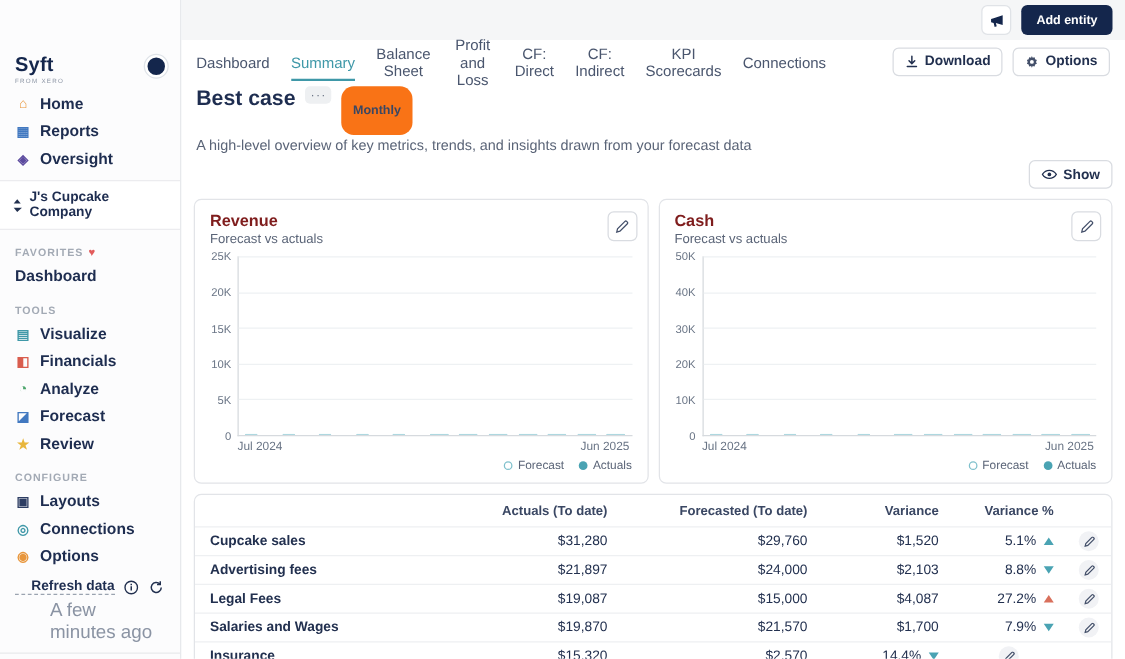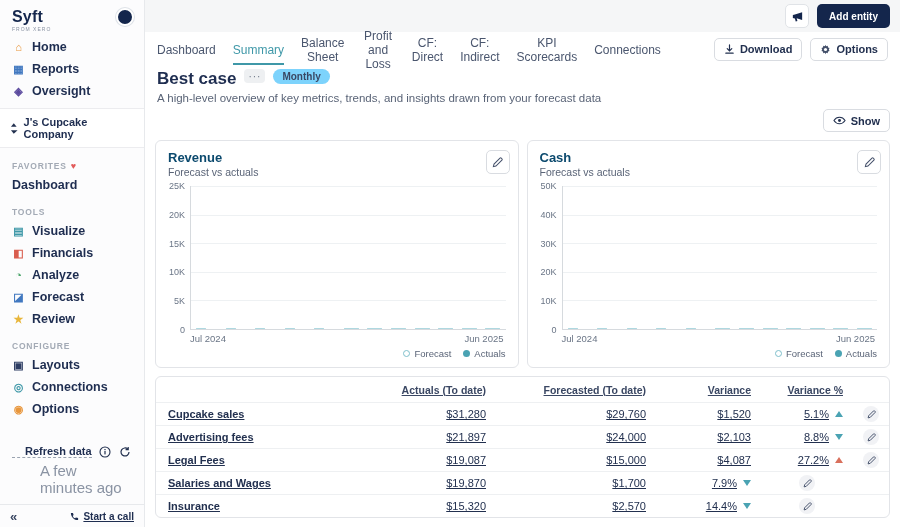--- a/index.html
+++ b/index.html
@@ -2,21 +2,21 @@
 <html><head>
 <meta charset="utf-8">
 <style>
   * { margin:0; padding:0; box-sizing:border-box; }
   html,body { width:900px; height:527px; overflow:hidden; background:#fff;
     font-family:"Liberation Sans", sans-serif; color:#22304f; }
 
   
   .sidebar { position:fixed; left:0; top:0; bottom:0; width:145px; background:#fcfcfd;
     border-right:1px solid #e7e9ec; display:flex; flex-direction:column; }
-  .logo-row { padding:8px 12px 4px; position:relative; }
+  .logo-row { padding:8px 12px 4px; position:relative;margin-top:36px; }
   .logo-text { font-size:16px; font-weight:bold; color:#14264c; letter-spacing:.2px; }
   .logo-sub { font-size:5px; color:#8a93a3; letter-spacing:1px; }
   .avatar { position:absolute; right:10px; top:8px; width:18px; height:18px; border-radius:50%;
     background:#14264c; border:2px solid #fff; box-shadow:0 0 0 1px #dfe3e8; }
   .side-item { display:flex; align-items:center; gap:7px; padding:4px 12px; font-weight:700;
     color:#1e2d50; font-size:12.5px; cursor:pointer; }
   .side-item .glyph { width:13px; font-size:11px; text-align:center; flex:none; }
   .company-row { display:flex; align-items:center; gap:6px; padding:7px 10px; margin:6px 0 2px;
     border-top:1px solid #ececef; border-bottom:1px solid #ececef; font-weight:700; font-size:11px;
     color:#1e2d50; background:#fff; cursor:pointer; }
@@ -53,30 +53,30 @@
   .tabs-right { margin-left:auto; display:flex; gap:8px;padding-left:36px; }
   .btn { height:23px; display:inline-flex; align-items:center; gap:5px; background:#fff;
     border:1px solid #d9dce1; border-radius:5px; font-size:11px; font-weight:600; color:#22304f;
     padding:0 9px; cursor:pointer; font-family:inherit; }
 
   .title-block { padding:3px 12px 0; }
   .title-row { display:flex; align-items:flex-start; gap:8px; }
   .page-title { font-size:17px; font-weight:700; color:#1e2d50; }
   .menu-dots { font-size:10px; color:#6b7586; letter-spacing:1px; background:#eef0f2;
     border-radius:4px; padding:0 4px; height:14px; line-height:13px; border:none; cursor:pointer; }
-  .chip { background:#7dd3fc; border-radius:10px; font-size:10px; color:#3a4763;
-    padding:2px 9px; font-weight:600; }
+  .chip { background:#f97316; border-radius:10px; font-size:10px; color:#3a4763;
+    padding:14px 9px; font-weight:600; }
   .subtitle { font-size:11.5px; color:#5a6477; margin-top:3px; }
   .show-row { display:flex; justify-content:flex-end; padding:5px 10px 0; }
 
   
   .charts-row { display:flex; gap:8px; margin:8px 10px 0 10px; }
   .card { flex:1; background:#fff; border:1px solid #e2e4e8; border-radius:6px; }
   .card-head { display:flex; justify-content:space-between; padding:9px 8px 0 12px; }
-  .card-title { font-size:13px; font-weight:700; color:#0c4a6e; }
+  .card-title { font-size:13px; font-weight:700; color:#7f1d1d; }
   .card-sub { font-size:10.5px; color:#5a6477; margin-top:1px; }
   .icon-btn { width:24px; height:24px; border:1px solid #d9dce1; border-radius:5px; background:#fff;
     display:flex; align-items:center; justify-content:center; cursor:pointer; flex:none; }
 
   .chart { display:flex; padding:8px 12px 0 6px; height:152px; }
   .y-axis { width:28px; position:relative; font-size:9px; color:#6a7586; flex:none; }
   .ytick { position:absolute; right:5px; transform:translateY(-50%); }
   .plot { flex:1; position:relative; border-left:1px solid #d6dade; border-bottom:1px solid #d6dade; }
   .gridline { position:absolute; left:0; right:0; height:1px; background:#eef1f3; }
   .bars { position:absolute; left:0; right:0; top:0; bottom:0; display:flex; align-items:flex-end;
@@ -95,21 +95,21 @@
   .dot { width:7px; height:7px; border-radius:50%; }
   .dot.forecast-dot { background:#fff; border:1.5px solid #7fc0cc; }
   .dot.actuals-dot { background:#4aa3b3; }
 
   
   .table-card { margin:8px 10px 10px; background:#fff; border:1px solid #e2e4e8; border-radius:6px;
     overflow:hidden; }
   .trow { display:grid; grid-template-columns:1fr 150px 160px 105px 92px 36px; align-items:center;
     height:23px; border-top:1px solid #eef0f2; font-size:11px; color:#22304f; }
   .trow.head { border-top:none; height:25px; color:#3a4763; font-weight:600; font-size:10.5px; }
-  .cell { padding:0 10px;text-decoration:underline; }
+  .cell { padding:0 10px; }
   .cell.name { font-weight:600; padding-left:12px; }
   .cell.num { text-align:right; }
   .cell.pct { display:flex; justify-content:flex-end; align-items:center; gap:6px; }
   .tri { width:0; height:0; border-left:4px solid transparent; border-right:4px solid transparent; }
   .tri.up { border-bottom:6px solid; }
   .tri.down { border-top:6px solid; }
   .row-edit { display:flex; justify-content:center; }
   .circ { width:16px; height:16px; border-radius:50%; background:#f1f2f5; display:flex;
     align-items:center; justify-content:center; border:none; cursor:pointer; }
 </style>
@@ -520,20 +520,21 @@
           <button class="circ">
             <svg width="9" height="9" viewBox="0 0 12 12">
               <path d="M1.5 10.5l.7-2.8 6.5-6.5a1 1 0 0 1 1.4 0l.7.7a1 1 0 0 1 0 1.4l-6.5 6.5z" fill="none" stroke="#44506a" stroke-width="1.3"></path>
             </svg>
           </button>
         </div>
       </div>
       <div class="trow">
         <div class="cell name">Salaries and Wages</div>
         <div class="cell num">$19,870</div>
+        <div class="cell num">$21,570</div>
         <div class="cell num">$1,700</div>
         <div class="cell pct">
           <span>7.9%</span>
           <span class="tri down" style="color: rgb(74, 163, 179);"></span>
         </div>
         <div class="row-edit">
           <button class="circ">
             <svg width="9" height="9" viewBox="0 0 12 12">
               <path d="M1.5 10.5l.7-2.8 6.5-6.5a1 1 0 0 1 1.4 0l.7.7a1 1 0 0 1 0 1.4l-6.5 6.5z" fill="none" stroke="#44506a" stroke-width="1.3"></path>
             </svg>

